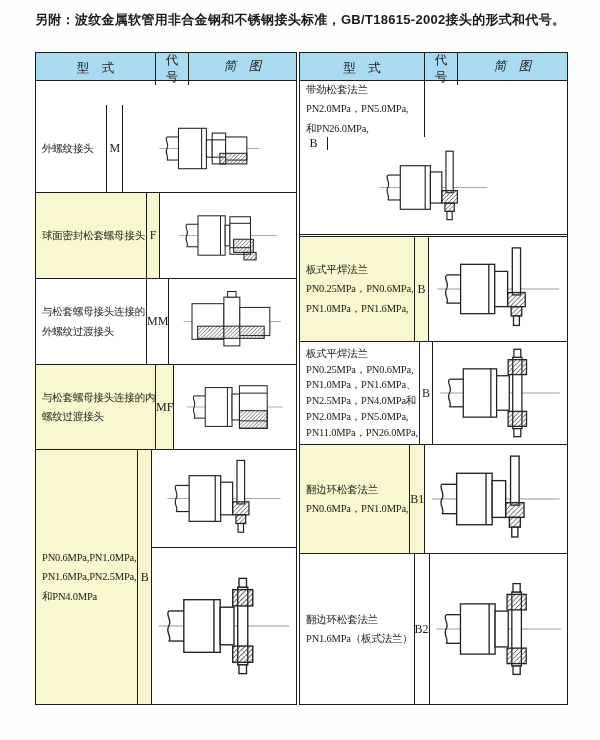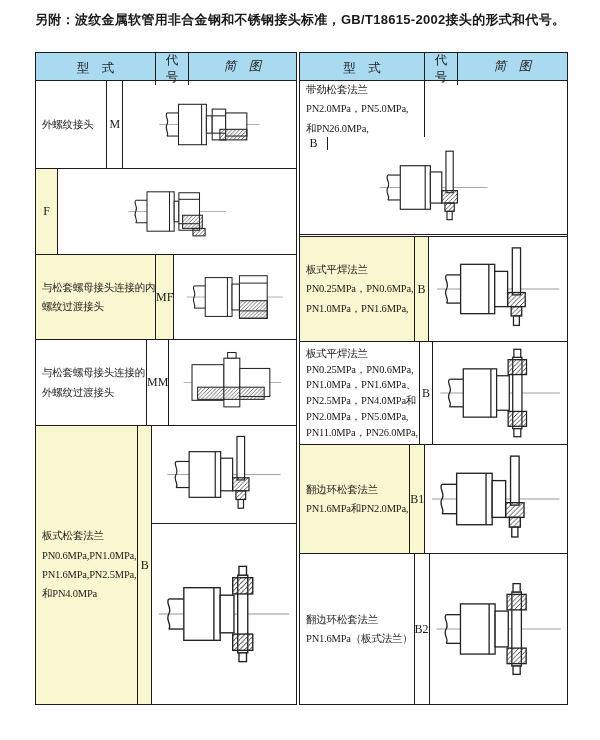--- a/index.html
+++ b/index.html
@@ -57,21 +57,21 @@
 
   <div class="tables">
 
     <div class="tbl tbl-left">
       <div class="row header-row">
         <div class="cell type-col">型　式</div>
         <div class="cell code-col">代号</div>
         <div class="cell diag-col" style="align-items:center;justify-content:center;">简　图</div>
       </div>
 
-    <div class="row" style="height: 88px;">
+    <div class="row" style="height: 88px; margin-top: 24px;">
           <div class="cell type-col">
             <div class="tline">外螺纹接头</div>
           </div>
           <div class="cell code-col">M</div>
           <div class="cell diag-col">
             <div class="subdiag">
               <svg viewBox="0 0 110 80" width="100%" height="100%" preserveAspectRatio="xMidYMid meet" stroke="#222" fill="none" stroke-width="1.1">
                 <line x1="3" y1="40" x2="107" y2="40" stroke="#888" stroke-width="0.7"></line>
                 <path d="M11,28 C8,31 14,35 11,40 C8,45 14,49 11,52"></path>
                 <line x1="11" y1="28" x2="23" y2="28"></line>
@@ -82,40 +82,62 @@
                 <rect x="58" y="24" width="14" height="32" fill="#fff"></rect>
                 <line x1="58" y1="31" x2="72" y2="31"></line>
                 <line x1="58" y1="49" x2="72" y2="49"></line>
                 <rect x="72" y="28" width="22" height="24" fill="#fff"></rect>
                 <rect x="66" y="45" width="28" height="11" fill="url(#hatch)"></rect>
               </svg>
             </div>
           </div>
         </div>
         <div class="row" style="height: 86px;">
+          <div class="cell type-col hl">
+            <div class="tline">球面密封松套螺母接头</div>
+          </div>
           <div class="cell code-col hl">F</div>
           <div class="cell diag-col">
             <div class="subdiag">
               <svg viewBox="0 0 110 80" width="100%" height="100%" preserveAspectRatio="xMidYMid meet" stroke="#222" fill="none" stroke-width="1.1">
                 <line x1="3" y1="40" x2="107" y2="40" stroke="#888" stroke-width="0.7"></line>
                 <path d="M11,28 C8,31 14,35 11,40 C8,45 14,49 11,52"></path>
                 <line x1="11" y1="28" x2="23" y2="28"></line>
                 <line x1="11" y1="52" x2="23" y2="52"></line>
                 <rect x="23" y="19" width="29" height="42" fill="#fff"></rect>
                 <line x1="47" y1="19" x2="47" y2="61"></line>
                 <rect x="52" y="29" width="5" height="22" fill="#fff"></rect>
                 <rect x="57" y="20" width="22" height="40" fill="#fff"></rect>
                 <line x1="57" y1="27" x2="79" y2="27"></line>
                 <line x1="57" y1="53" x2="79" y2="53"></line>
                 <rect x="61" y="44" width="21" height="14" fill="url(#hatch)"></rect>
                 <rect x="72" y="58" width="13" height="8" fill="url(#hatch)"></rect>
               </svg>
             </div>
           </div>
         </div>
+        <div class="row" style="height: 86px;">
+          <div class="cell type-col">
+            <div class="tline">与松套螺母接头连接的</div>
+            <div class="tline">外螺纹过渡接头</div>
+          </div>
+          <div class="cell code-col">MM</div>
+          <div class="cell diag-col">
+            <div class="subdiag">
+              <svg viewBox="0 0 110 80" width="100%" height="100%" preserveAspectRatio="xMidYMid meet" stroke="#222" fill="none" stroke-width="1.1">
+                <line x1="3" y1="40" x2="107" y2="40" stroke="#888" stroke-width="0.7"></line>
+                <rect x="12" y="21" width="34" height="38" fill="#fff"></rect>
+                <rect x="46" y="14" width="17" height="52" fill="#fff"></rect>
+                <rect x="50" y="8" width="9" height="6" fill="#fff"></rect>
+                <rect x="63" y="25" width="32" height="30" fill="#fff"></rect>
+                <rect x="18" y="45" width="71" height="13" fill="url(#hatch)"></rect>
+              </svg>
+            </div>
+          </div>
+        </div>
         <div class="row" style="height: 85px;">
           <div class="cell type-col hl">
             <div class="tline">与松套螺母接头连接的内</div>
             <div class="tline">螺纹过渡接头</div>
           </div>
           <div class="cell code-col hl">MF</div>
           <div class="cell diag-col">
             <div class="subdiag">
               <svg viewBox="0 0 110 80" width="100%" height="100%" preserveAspectRatio="xMidYMid meet" stroke="#222" fill="none" stroke-width="1.1">
                 <line x1="3" y1="40" x2="107" y2="40" stroke="#888" stroke-width="0.7"></line>
@@ -126,42 +148,22 @@
                 <line x1="47" y1="19" x2="47" y2="61"></line>
                 <rect x="52" y="26" width="8" height="28" fill="#fff"></rect>
                 <rect x="60" y="17" width="30" height="46" fill="#fff"></rect>
                 <line x1="60" y1="25" x2="90" y2="25"></line>
                 <line x1="60" y1="55" x2="90" y2="55"></line>
                 <rect x="60" y="44" width="30" height="19" fill="url(#hatch)"></rect>
               </svg>
             </div>
           </div>
         </div>
-        <div class="row" style="height: 86px;">
-          <div class="cell type-col">
-            <div class="tline">与松套螺母接头连接的</div>
-            <div class="tline">外螺纹过渡接头</div>
-          </div>
-          <div class="cell code-col">MM</div>
-          <div class="cell diag-col">
-            <div class="subdiag">
-              <svg viewBox="0 0 110 80" width="100%" height="100%" preserveAspectRatio="xMidYMid meet" stroke="#222" fill="none" stroke-width="1.1">
-                <line x1="3" y1="40" x2="107" y2="40" stroke="#888" stroke-width="0.7"></line>
-                <rect x="12" y="21" width="34" height="38" fill="#fff"></rect>
-                <rect x="46" y="14" width="17" height="52" fill="#fff"></rect>
-                <rect x="50" y="8" width="9" height="6" fill="#fff"></rect>
-                <rect x="63" y="25" width="32" height="30" fill="#fff"></rect>
-                <rect x="18" y="45" width="71" height="13" fill="url(#hatch)"></rect>
-              </svg>
-            </div>
-          </div>
-        </div>
         <div class="row last">
           <div class="cell type-col hl">
-            <div class="tline">板式松套法兰</div>
             <div class="tline">PN0.6MPa,PN1.0MPa,</div>
             <div class="tline">PN1.6MPa,PN2.5MPa,</div>
             <div class="tline">和PN4.0MPa</div>
           </div>
           <div class="cell code-col hl">B</div>
           <div class="cell diag-col">
             <div class="subdiag fixed" style="height: 97px;">
               <svg viewBox="0 0 110 80" width="100%" height="100%" preserveAspectRatio="xMidYMid meet" stroke="#222" fill="none" stroke-width="1.1">
                 <line x1="3" y1="40" x2="107" y2="40" stroke="#888" stroke-width="0.7"></line>
                 <path d="M11,28 C8,31 14,35 11,40 C8,45 14,49 11,52"></path>
@@ -294,21 +296,21 @@
                 <rect x="62" y="56" width="16" height="13" fill="url(#hatch)"></rect>
                 <rect x="67" y="2" width="6" height="7" fill="#fff"></rect>
                 <rect x="67" y="71" width="6" height="7" fill="#fff"></rect>
               </svg>
             </div>
           </div>
         </div>
         <div class="row" style="height: 109px;">
           <div class="cell type-col hl">
             <div class="tline">翻边环松套法兰</div>
-            <div class="tline">PN1.6MPa和PN2.0MPa,</div>
+            <div class="tline">PN0.6MPa，PN1.0MPa,</div>
           </div>
           <div class="cell code-col hl">B1</div>
           <div class="cell diag-col">
             <div class="subdiag">
               <svg viewBox="0 0 110 80" width="100%" height="100%" preserveAspectRatio="xMidYMid meet" stroke="#222" fill="none" stroke-width="1.1">
                 <line x1="3" y1="40" x2="107" y2="40" stroke="#888" stroke-width="0.7"></line>
                 <path d="M11,28 C8,31 14,35 11,40 C8,45 14,49 11,52"></path>
                 <line x1="11" y1="28" x2="23" y2="28"></line>
                 <line x1="11" y1="52" x2="23" y2="52"></line>
                 <rect x="23" y="19" width="29" height="42" fill="#fff"></rect>

